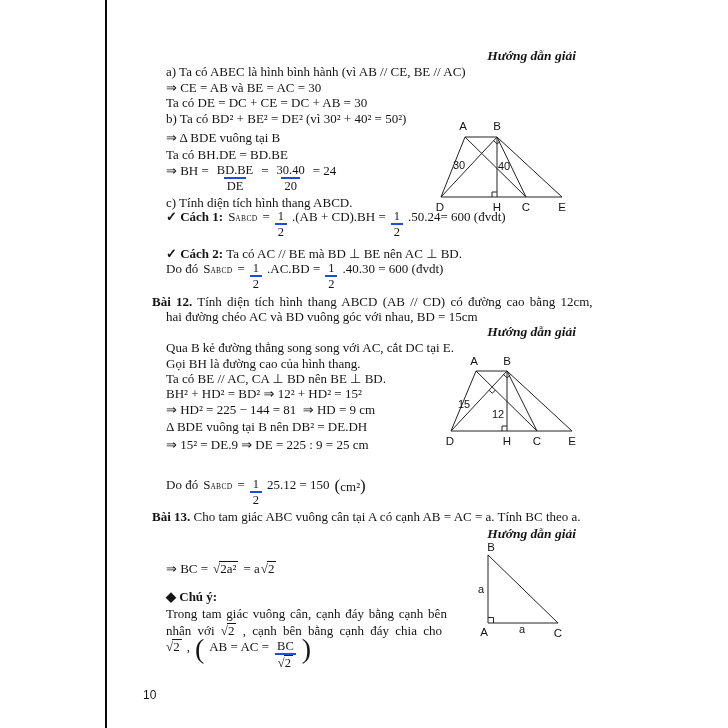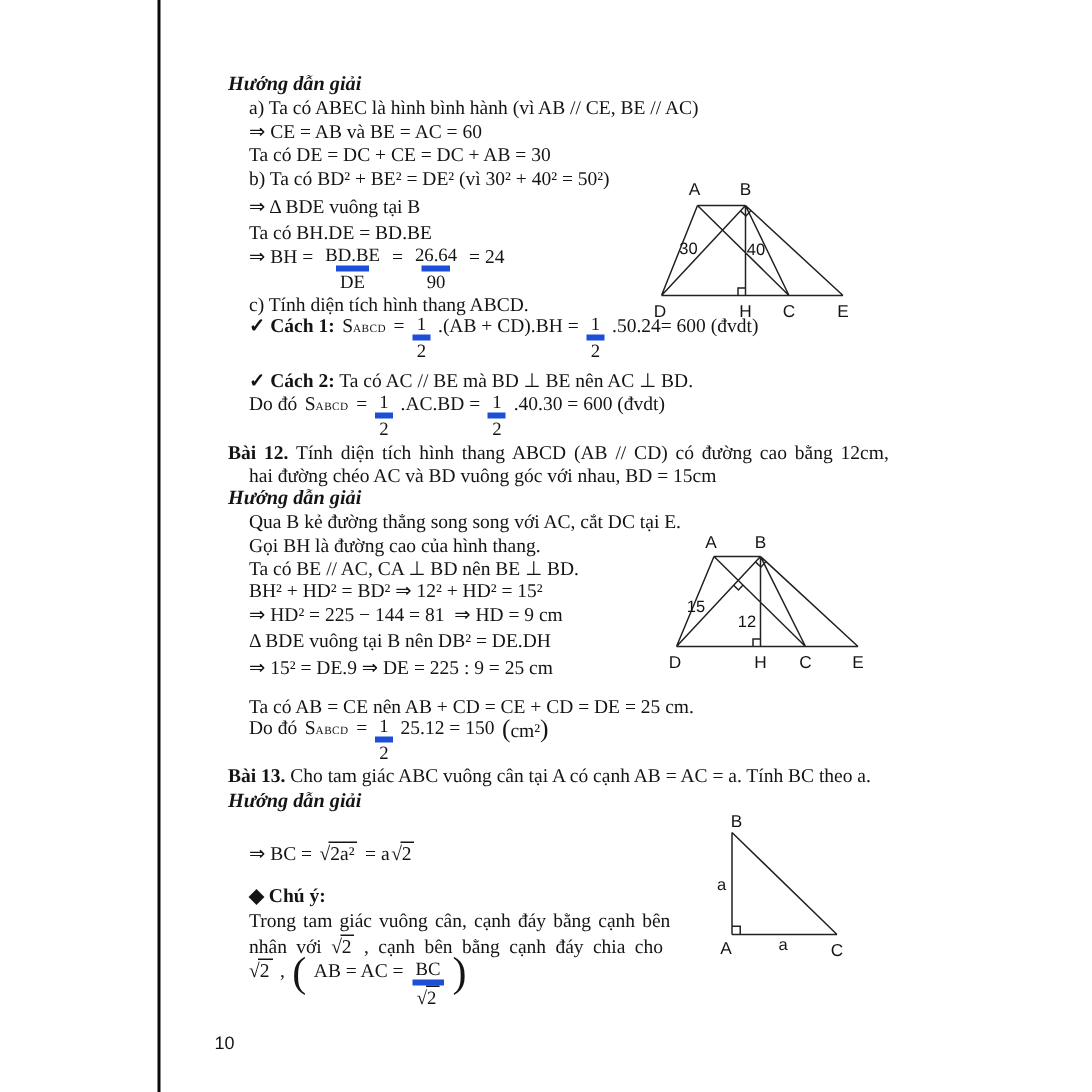--- a/index.html
+++ b/index.html
@@ -1,60 +1,60 @@
 <!DOCTYPE html>
 <html><head>
 <meta charset="utf-8">
 <style>
   html,body{margin:0;padding:0;background:#e8e8e8}
   .page{position:relative;width:728px;height:728px;background:#ffffff;overflow:hidden;
         font-family:"Liberation Serif",serif;color:#141414}
   .spine{position:absolute;left:105px;top:0;width:2px;height:728px;background:#0a0a0a}
   .ln{position:absolute;left:166px;font-size:13px;line-height:16px;white-space:pre;color:#141414}
   .out{left:152px}
-  .ctr{left:152px;width:424px;text-align:left}
+  .ctr{left:152px;width:424px;text-align:right}
   .hd{font-weight:bold;font-style:italic;font-size:13.5px}
   .b{font-weight:bold}
   .ws1{word-spacing:1.5px}
   .ws2{word-spacing:2px}
   .ws3{word-spacing:3px}
   .frow{display:flex;align-items:flex-start;gap:5px}
   .grp{display:inline-flex;align-items:baseline}
   .frac{display:inline-flex;flex-direction:column;align-items:center;font-size:12.5px;line-height:1.15;vertical-align:middle}
   .frac .num{padding:0 3px}
-  .frac .den{border-top:4px solid #1d4ed8;padding:0 3px}
+  .frac .den{border-top:2px solid #1d4ed8;padding:0 3px}
   .ssub{font-size:7.5px;vertical-align:-4px;letter-spacing:.3px}
   .rad{display:inline-block;border-top:1.2px solid #141414;padding:0 2px 0 1px;margin-left:-1px;line-height:1.15}
   .tallp{font-size:17px;line-height:1;vertical-align:-2px;font-weight:400}
   .bigp{font-size:28px;line-height:.9;margin-top:-3px;font-weight:400}
   .pn{font-family:"Liberation Sans",sans-serif;font-size:12px}
   .diag{position:absolute}
   .diag path{stroke:#222;fill:none;stroke-width:1}
   .dlabel{font-family:"Liberation Sans",sans-serif;font-size:11.5px;fill:#141414;text-anchor:middle}
   .dnum{font-family:"Liberation Sans",sans-serif;font-size:11px;fill:#141414;text-anchor:middle}
 </style>
 </head>
 <body>
 
 <div class="page">
   <div class="spine"></div>
 
   <div class="ln ctr hd" style="top:48px">Hướng dẫn giải</div>
   <div class="ln" style="top:64px">a) Ta có ABEC là hình bình hành (vì AB // CE, BE // AC)</div>
-  <div class="ln" style="top:80px">⇒ CE = AB và BE = AC = 60</div>
+  <div class="ln" style="top:80px">⇒ CE = AB và BE = AC = 30</div>
   <div class="ln" style="top:95px">Ta có DE = DC + CE = DC + AB = 30</div>
   <div class="ln" style="top:111px">b) Ta có BD² + BE² = DE² (vì 30² + 40² = 50²)</div>
   <div class="ln" style="top:130px">⇒ Δ BDE vuông tại B</div>
   <div class="ln" style="top:147px">Ta có BH.DE = BD.BE</div>
 
   <div class="ln frow" style="top:163px;height:30px">
     <span>⇒ BH =</span>
     <span class="frac"><span class="num">BD.BE</span><span class="den">DE</span></span>
     <span>=</span>
-    <span class="frac"><span class="num">26.64</span><span class="den">90</span></span>
+    <span class="frac"><span class="num">30.40</span><span class="den">20</span></span>
     <span>= 24</span>
   </div>
 
   <div class="ln" style="top:195px">c) Tính diện tích hình thang ABCD.</div>
 
   <div class="ln frow" style="top:209px;height:28px">
     <span class="b">✓ Cách 1:</span>
     <span class="grp"><span>S</span><span class="ssub">ABCD</span></span>
     <span>=</span>
     <span class="frac"><span class="num">1</span><span class="den">2</span></span>
@@ -78,21 +78,20 @@
   <div class="ln out ws2" style="top:294px"><span class="b">Bài 12.</span><span> Tính diện tích hình thang ABCD (AB // CD) có đường cao bằng 12cm,</span></div>
   <div class="ln" style="top:309px">hai đường chéo AC và BD vuông góc với nhau, BD = 15cm</div>
   <div class="ln ctr hd" style="top:324px">Hướng dẫn giải</div>
   <div class="ln" style="top:356px">Gọi BH là đường cao của hình thang.</div>
   <div class="ln" style="top:340px">Qua B kẻ đường thẳng song song với AC, cắt DC tại E.</div>
   <div class="ln" style="top:371px">Ta có BE // AC, CA ⊥ BD nên BE ⊥ BD.</div>
   <div class="ln" style="top:386px">BH² + HD² = BD² ⇒ 12² + HD² = 15²</div>
   <div class="ln" style="top:402px">⇒ HD² = 225 − 144 = 81  ⇒ HD = 9 cm</div>
   <div class="ln" style="top:419px">Δ BDE vuông tại B nên DB² = DE.DH</div>
   <div class="ln" style="top:437px">⇒ 15² = DE.9 ⇒ DE = 225 : 9 = 25 cm</div>
-  <div class="ln" style="top:463px">Ta có AB = CE nên AB + CD = CE + CD = DE = 25 cm.</div>
 
   <div class="ln frow" style="top:477px;height:28px">
     <span>Do đó</span>
     <span class="grp"><span>S</span><span class="ssub">ABCD</span></span>
     <span>=</span>
     <span class="frac"><span class="num">1</span><span class="den">2</span></span>
     <span>25.12 = 150</span>
     <span class="grp"><span class="tallp">(</span><span>cm²</span><span class="tallp">)</span></span>
   </div>
 

